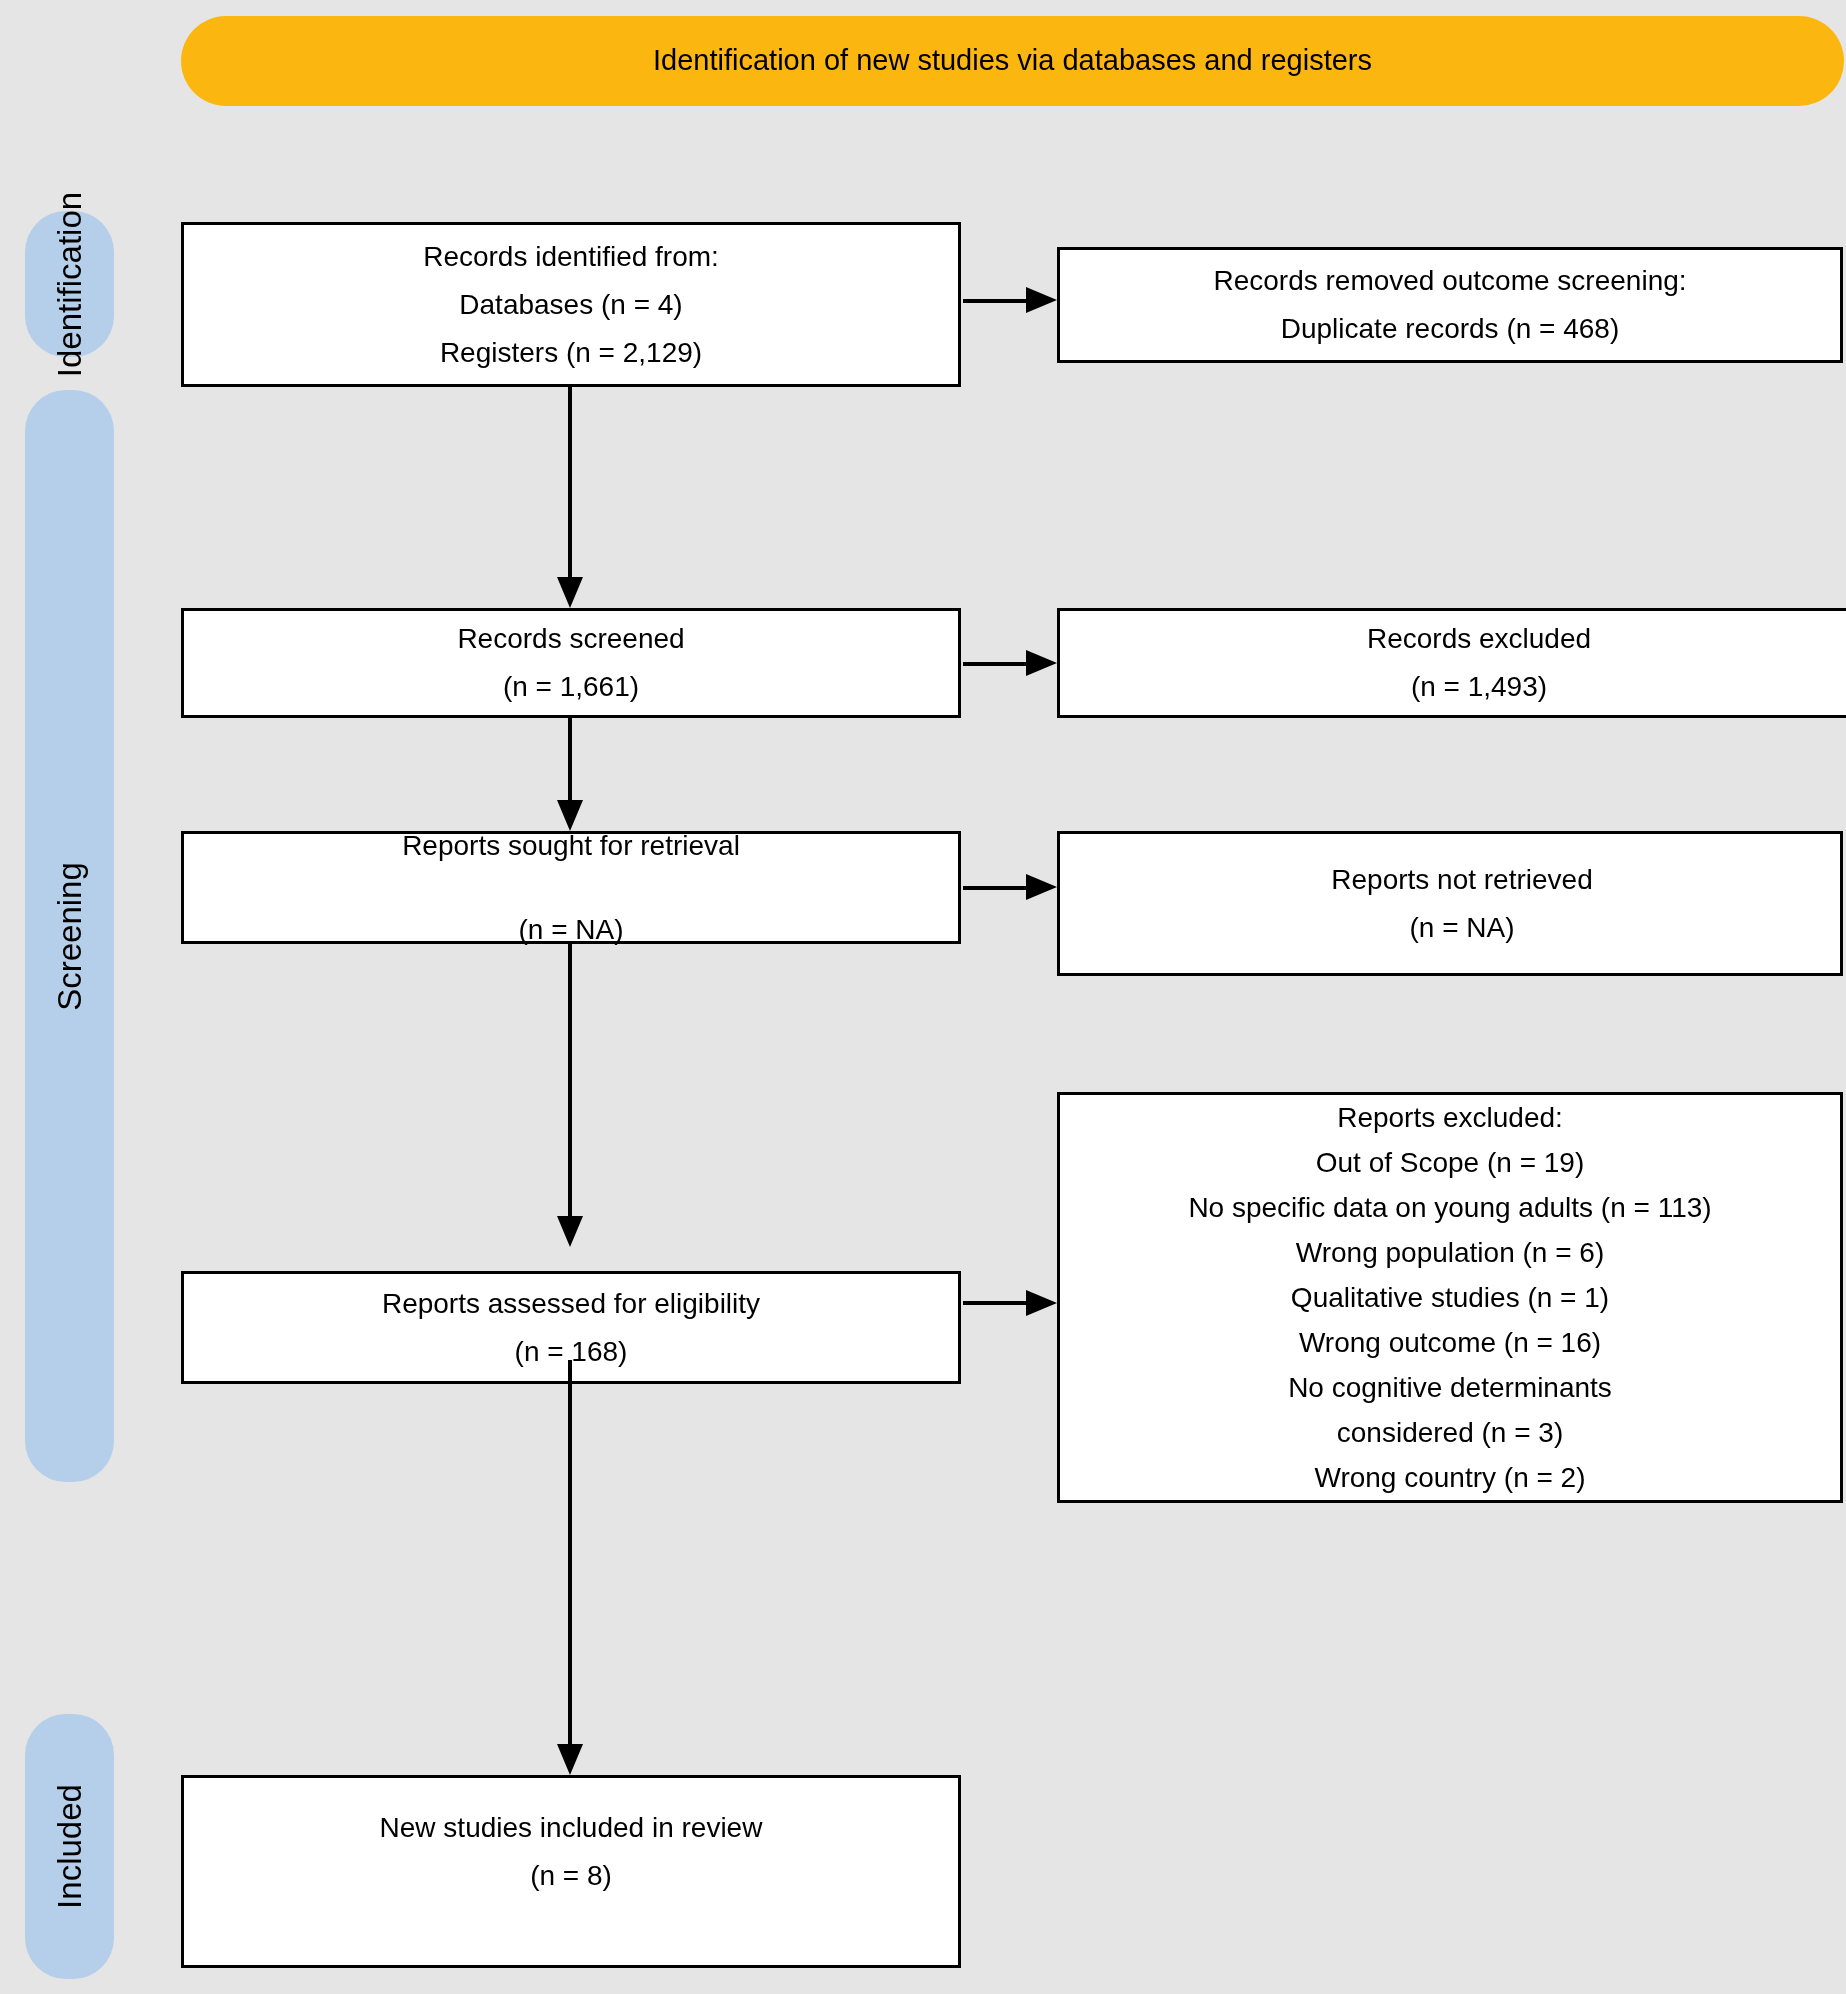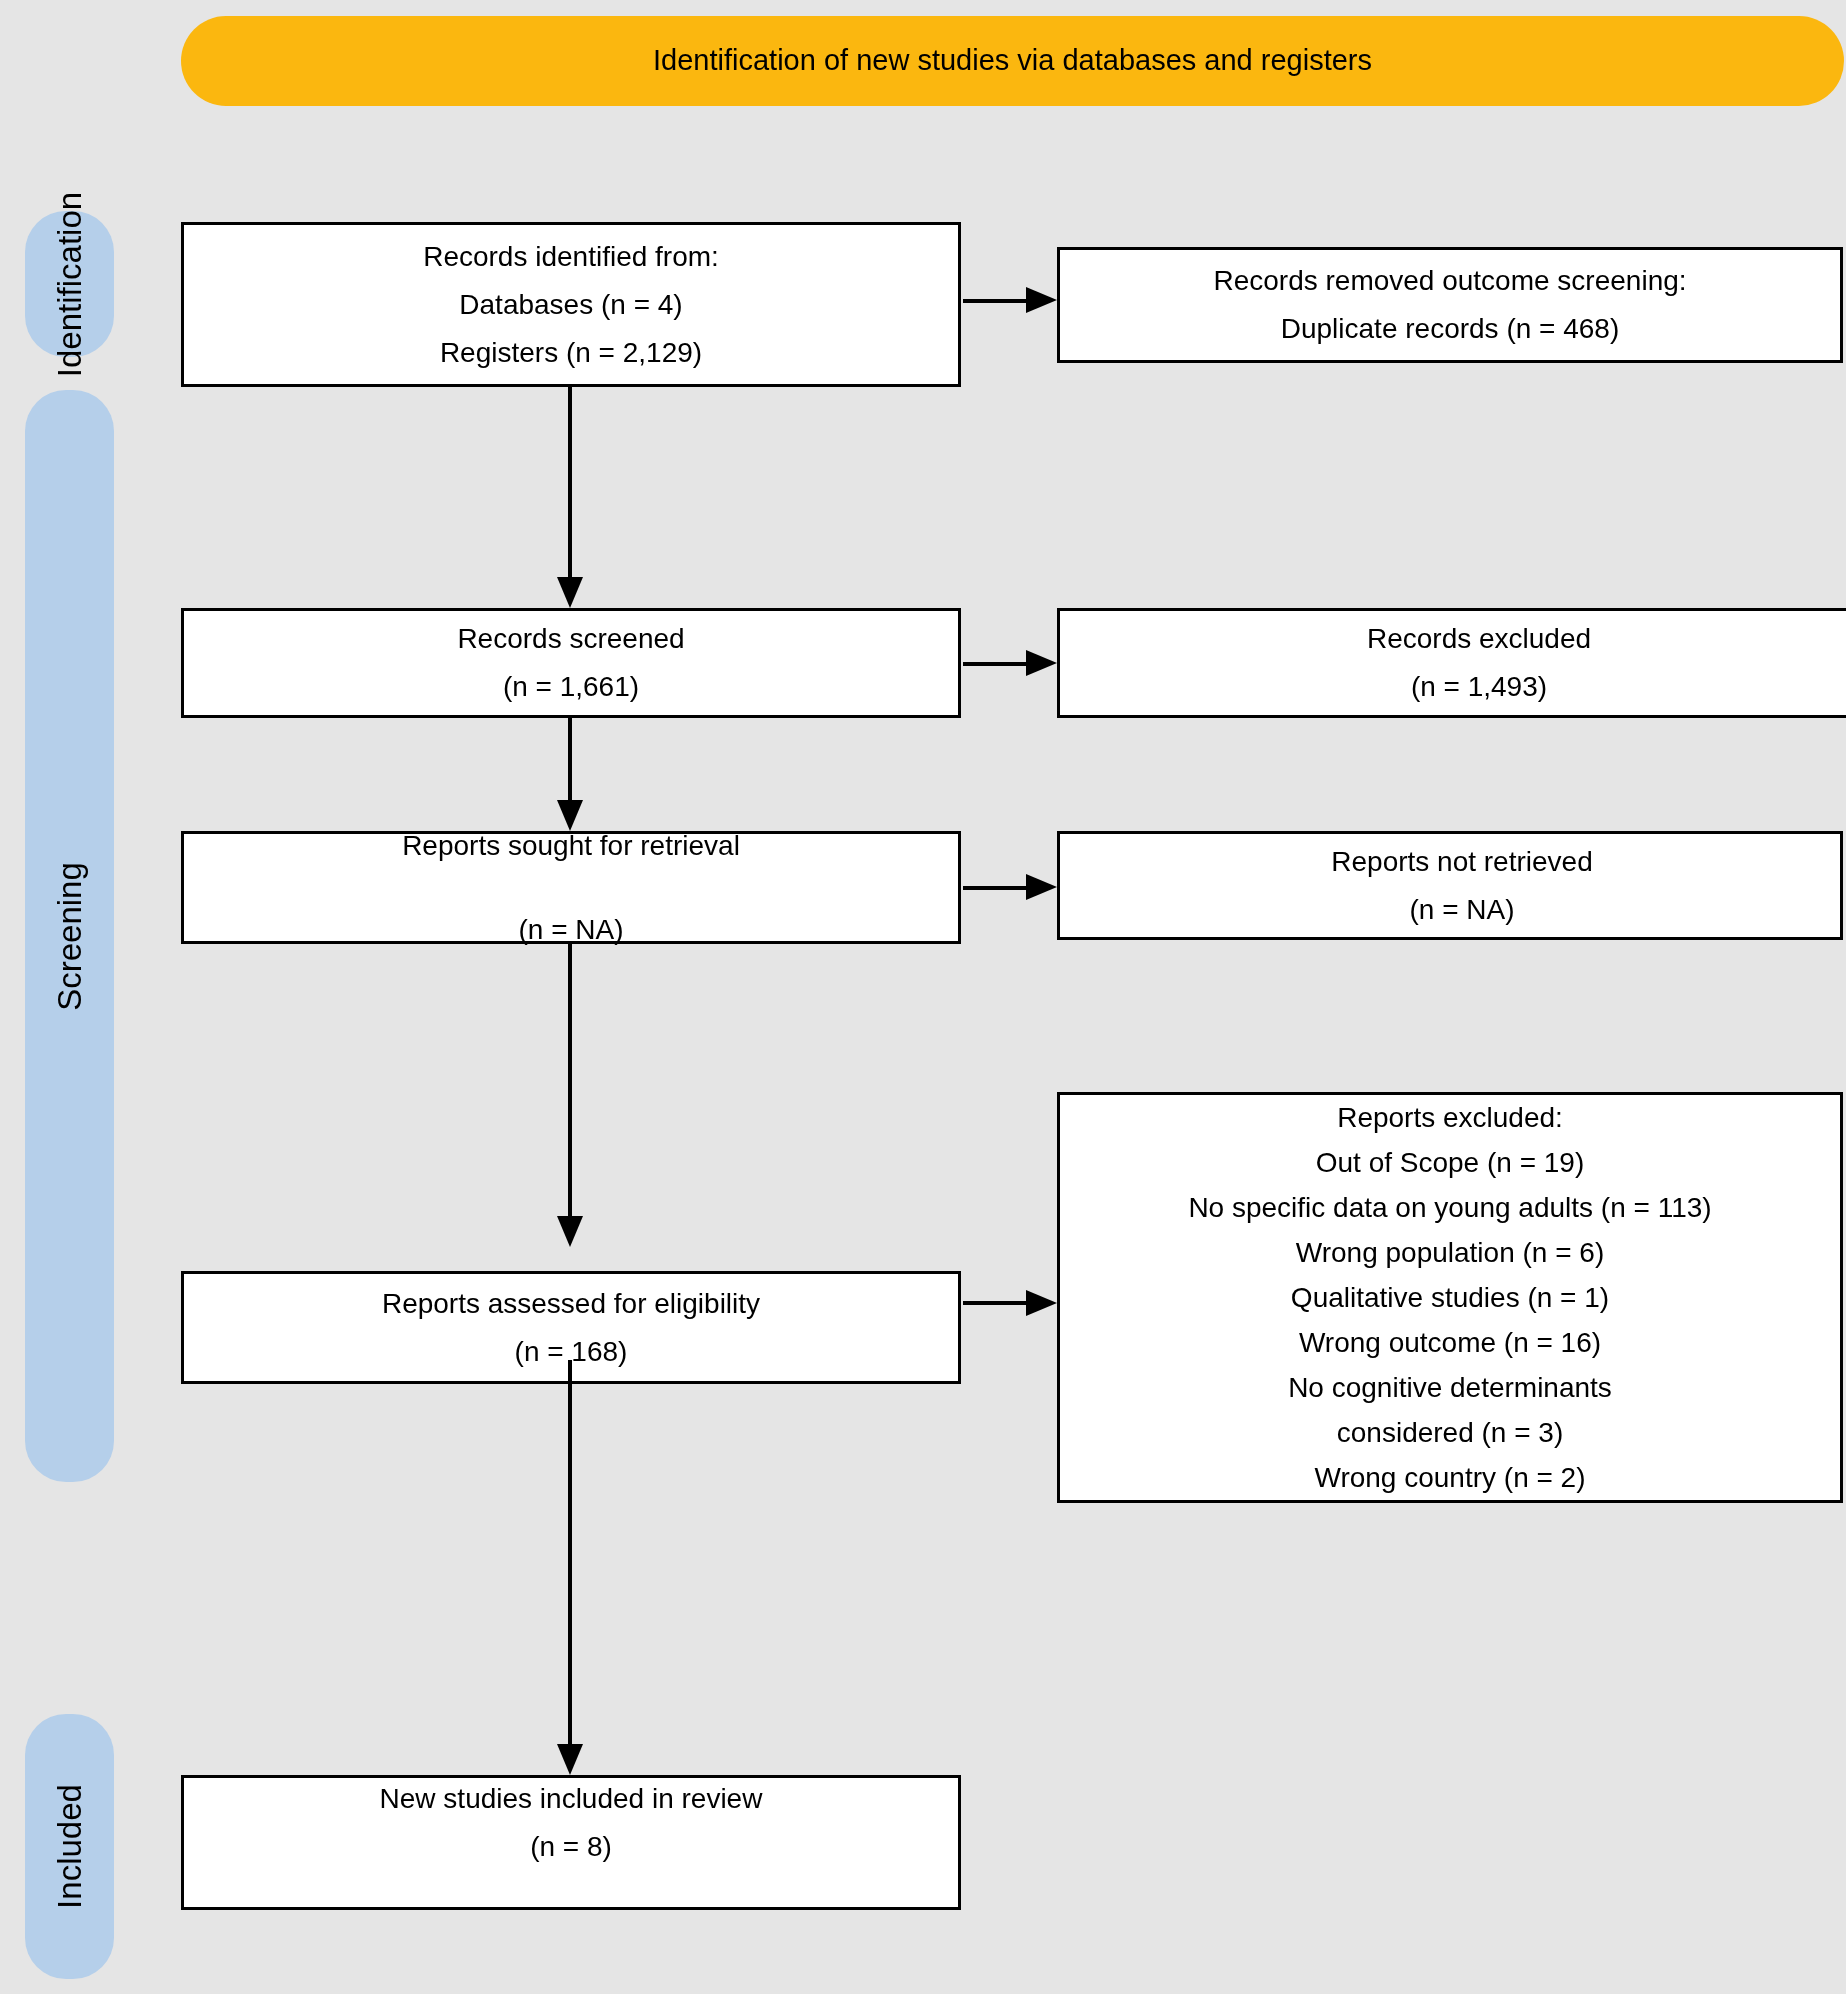--- a/index.html
+++ b/index.html
@@ -72,36 +72,36 @@
   <div class="box" style="left:181px;top:831px;width:780px;height:113px;gap:36px;">
     <span>Reports sought for retrieval</span>
     <span>(n = NA)</span>
   </div>
 
   <div class="box" style="left:181px;top:1247px;width:780px;height:113px;margin-top:24px;">
     <span>Reports assessed for eligibility</span>
     <span>(n = 168)</span>
   </div>
 
-  <div class="box" style="left:181px;top:1775px;width:780px;height:135px;padding-bottom:39px;">
+  <div class="box" style="left:181px;top:1775px;width:780px;height:193px;padding-bottom:39px;">
     <span>New studies included in review</span>
     <span>(n = 8)</span>
   </div>
 
   <div class="box" style="left:1057px;top:247px;width:786px;height:116px;">
     <span>Records removed outcome screening:</span>
     <span>Duplicate records (n = 468)</span>
   </div>
 
   <div class="box" style="left:1057px;top:608px;width:844px;height:110px;">
     <span>Records excluded</span>
     <span>(n = 1,493)</span>
   </div>
 
-  <div class="box" style="left:1057px;top:831px;width:786px;height:109px;padding-left:24px;">
+  <div class="box" style="left:1057px;top:831px;width:786px;height:145px;padding-left:24px;">
     <span>Reports not retrieved</span>
     <span>(n = NA)</span>
   </div>
 
   <div class="box dense" style="left:1057px;top:1092px;width:786px;height:411px;">
     <span>Reports excluded:</span>
     <span>Out of Scope (n = 19)</span>
     <span>No specific data on young adults (n = 113)</span>
     <span>Wrong population (n = 6)</span>
     <span>Qualitative studies (n = 1)</span>

